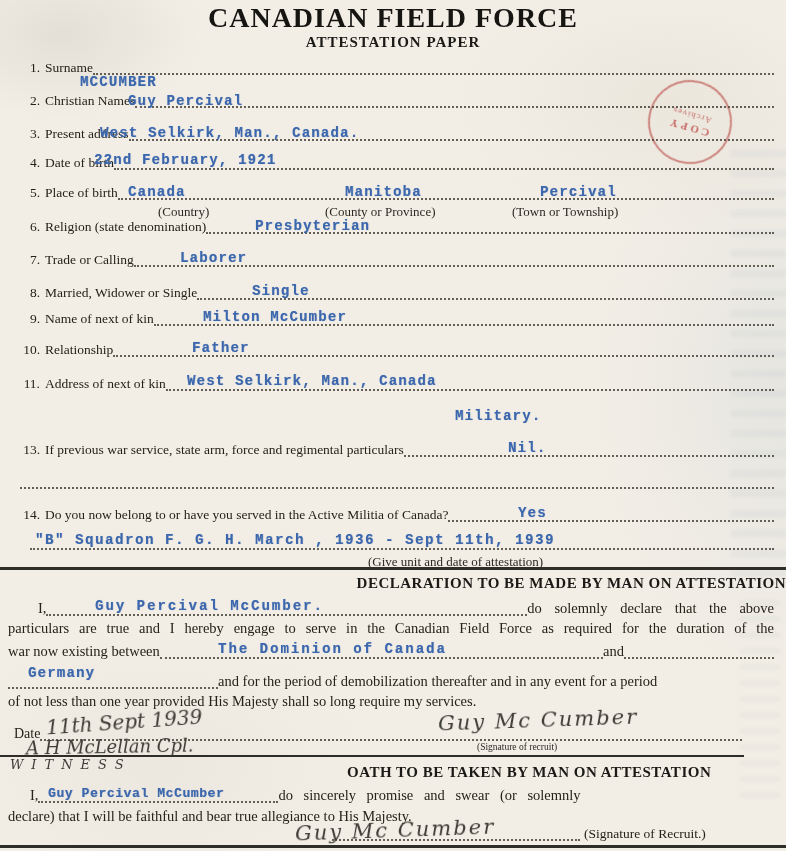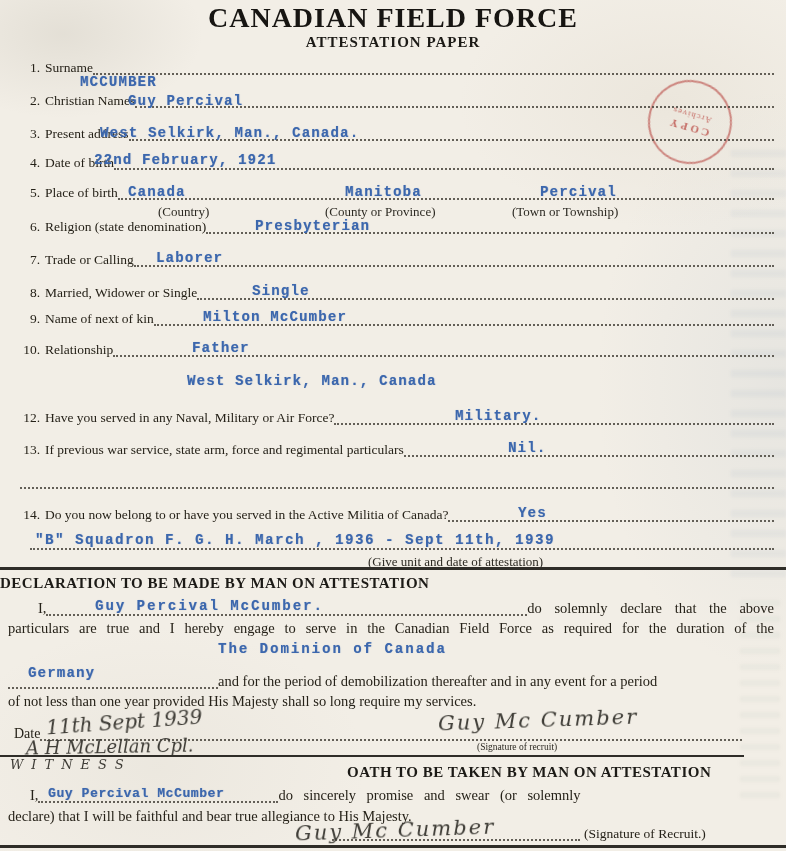--- a/index.html
+++ b/index.html
@@ -105,21 +105,21 @@
     <span class="lbl">Religion (state denomination)</span>
     <span class="leader"></span>
   </div>
   <div class="ans" style="left:255px;top:218px">Presbyterian</div>
 
   <div class="row" style="top:248px">
     <span class="num">7.</span>
     <span class="lbl">Trade or Calling</span>
     <span class="leader"></span>
   </div>
-  <div class="ans" style="left:156px;top:250px">Laborer</div>
+  <div class="ans" style="left:180px;top:250px">Laborer</div>
 
   <div class="row" style="top:281px">
     <span class="num">8.</span>
     <span class="lbl">Married, Widower or Single</span>
     <span class="leader"></span>
   </div>
   <div class="ans" style="left:252px;top:283px">Single</div>
 
   <div class="row" style="top:307px">
     <span class="num">9.</span>
@@ -128,27 +128,27 @@
   </div>
   <div class="ans" style="left:203px;top:309px">Milton McCumber</div>
 
   <div class="row" style="top:338px">
     <span class="num">10.</span>
     <span class="lbl">Relationship</span>
     <span class="leader"></span>
   </div>
   <div class="ans" style="left:192px;top:340px">Father</div>
 
+  <div class="row" style="top:372px">
+    <span class="num">11.</span>
+    <span class="lbl">Address of next of kin</span>
+    <span class="leader"></span>
+  </div>
   <div class="ans" style="left:187px;top:373px">West Selkirk, Man., Canada</div>
 
-  <div class="row" style="top:406px">
-    <span class="num">12.</span>
-    <span class="lbl">Have you served in any Naval, Military or Air Force?</span>
-    <span class="leader"></span>
-  </div>
   <div class="ans" style="left:455px;top:408px">Military.</div>
 
   <div class="row" style="top:438px">
     <span class="num">13.</span>
     <span class="lbl">If previous war service, state arm, force and regimental particulars</span>
     <span class="leader"></span>
   </div>
   <div class="ans" style="left:508px;top:440px">Nil.</div>
 
   <div class="row" style="top:470px;left:20px">
@@ -162,31 +162,37 @@
   </div>
   <div class="ans" style="left:518px;top:505px">Yes</div>
 
   <div class="row" style="top:531px;left:30px">
     <span class="leader"></span>
   </div>
   <div class="ans" style="left:35px;top:532px;letter-spacing:1.6px">"B" Squadron F. G. H. March , 1936 - Sept 11th, 1939</div>
   <div class="hint" style="left:368px;top:554px">(Give unit and date of attestation)</div>
 
   <div class="rule" style="top:567px;left:0;right:0;height:2.5px"></div>
-  <div class="secheading" style="top:575px;left:0;right:0;text-align:left">DECLARATION TO BE MADE BY MAN ON ATTESTATION</div>
+  <div class="secheading" style="top:575px;left:0;right:0;text-align:right">DECLARATION TO BE MADE BY MAN ON ATTESTATION</div>
 
   <div class="row" style="top:597px;left:38px">
     <span class="lbl" style="font-size:14.5px">I,</span>
     <span class="leader"></span>
     <span class="lbl ws" style="font-size:14.5px">do solemnly declare that the above</span>
   </div>
   <div class="ans" style="left:95px;top:598px;letter-spacing:2px">Guy Percival McCumber.</div>
 
   <div class="bodyline just" style="top:620px;left:8px;width:766px">particulars are true and I hereby engage to serve in the Canadian Field Force as required for the duration of the</div>
 
+  <div class="row" style="top:640px;left:8px">
+    <span class="lbl" style="font-size:14.5px">war now existing between</span>
+    <span class="leader"></span>
+    <span class="lbl" style="font-size:14.5px">and</span>
+    <span class="leader" style="flex:0 0 150px"></span>
+  </div>
   <div class="ans" style="left:218px;top:641px;letter-spacing:2px">The Dominion of Canada</div>
 
   <div class="ans" style="left:28px;top:665px">Germany</div>
   <div class="row" style="top:670px;left:8px">
     <span class="leader" style="flex:0 0 210px"></span>
     <span class="lbl" style="font-size:14.5px">and for the period of demobilization thereafter and in any event for a period</span>
   </div>
   <div class="bodyline" style="top:693px;left:8px">of not less than one year provided His Majesty shall so long require my services.</div>
 
   <div class="row" style="top:718px;height:24px;right:44px">

